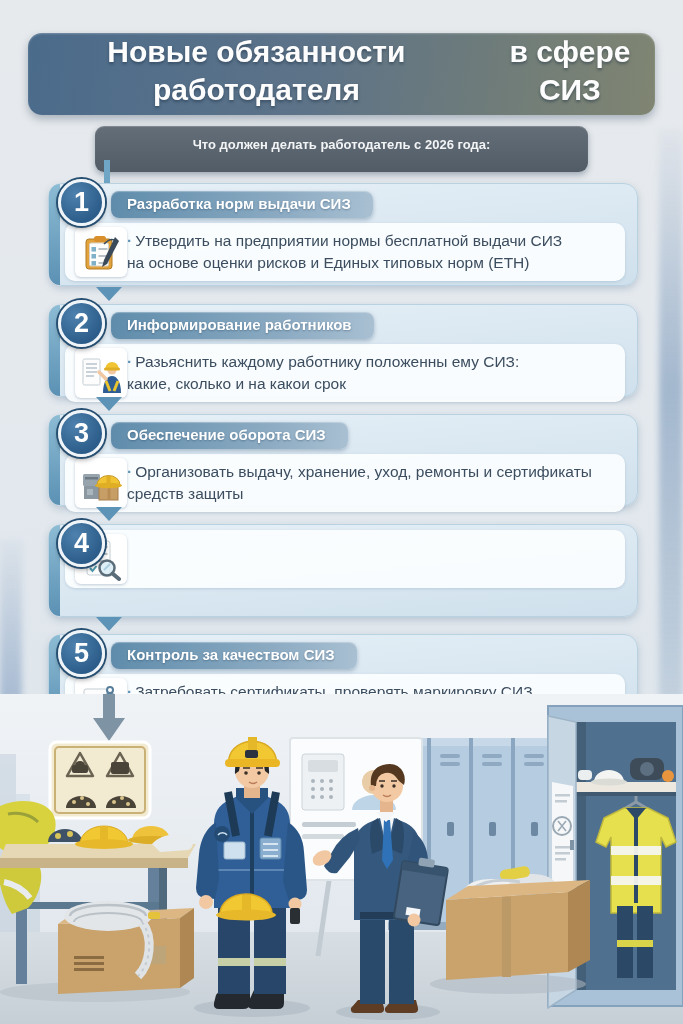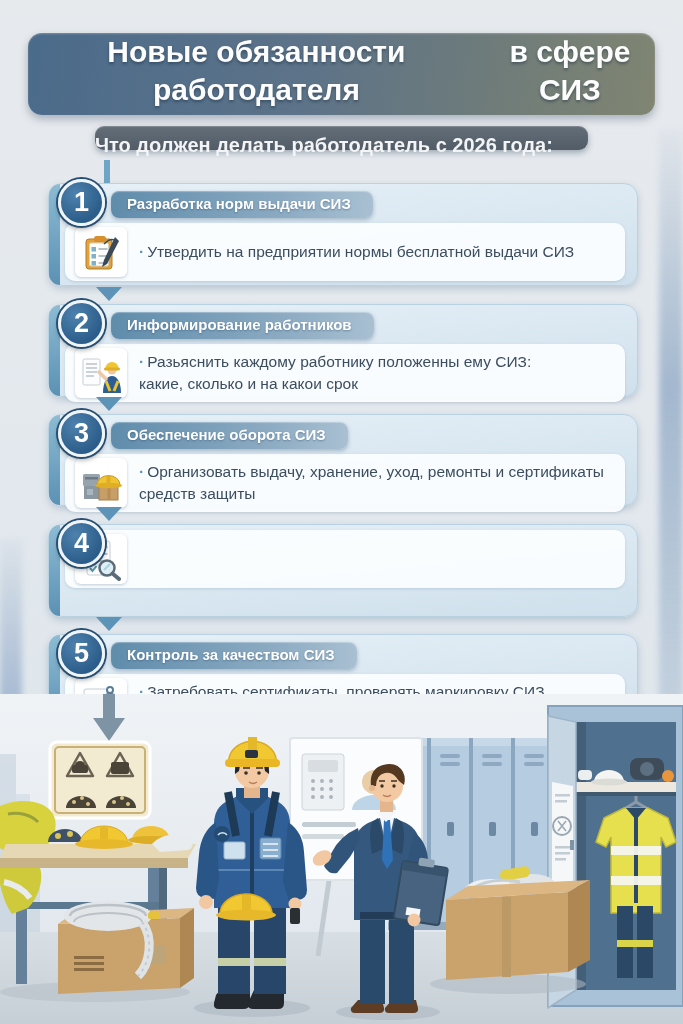--- a/index.html
+++ b/index.html
@@ -15,24 +15,24 @@
     background:linear-gradient(180deg,rgba(110,145,185,.05),rgba(100,135,180,.45));}
 
   .title-banner{
     position:absolute;left:28px;top:33px;width:627px;height:82px;border-radius:14px;
     background:linear-gradient(97deg,#4b6b8b 0%,#5d7388 45%,#6f7c79 75%,#808572 100%);
     box-shadow:0 4px 9px rgba(70,90,110,.4), inset 0 1px 2px rgba(255,255,255,.25);
     color:#fdfdfd;text-align:center;font-weight:bold;font-size:30px;line-height:1.28;
     text-shadow:0 2px 3px rgba(20,40,60,.45);display:flex;flex-direction:row;justify-content:center;
   }
   .subtitle-bar{
-    position:absolute;left:95px;top:126px;width:493px;height:24px;border-radius:9px;
+    position:absolute;left:95px;top:126px;width:493px;height:46px;border-radius:9px;
     background:linear-gradient(180deg,#646e78,#525c66);
     box-shadow:0 3px 6px rgba(70,90,110,.45), inset 0 1px 1px rgba(255,255,255,.2);
-    color:#f2f4f6;font-size:20px;font-weight:bold;text-align:left;line-height:38px;
+    color:#f2f4f6;font-size:13px;font-weight:bold;text-align:center;line-height:38px;
   }
   .connector{position:absolute;left:104px;top:160px;width:6px;height:26px;background:#6fa6c6;}
   .gap-arrow{position:absolute;left:96px;width:0;height:0;
     border-left:13px solid transparent;border-right:13px solid transparent;
     border-top:14px solid #5d93b6;}
 
   .step{
     position:absolute;left:48px;width:588px;border-radius:14px;
     background:linear-gradient(175deg,#e6f0f7 0%,#d9e7f1 55%,#cfe0ec 100%);
     border:1px solid #b9d2e2;
@@ -48,21 +48,21 @@
     color:#fff;font-size:27px;font-weight:bold;display:flex;align-items:center;justify-content:center;
     box-sizing:border-box;z-index:2;
   }
   .step-header{
     display:inline-block;margin:7px 0 0 62px;padding:4px 22px 6px 16px;border-radius:8px;
     background:linear-gradient(92deg,#5f8cab 0%,#8fadc4 70%,#a9c0d2 100%);
     box-shadow:0 2px 4px rgba(60,90,120,.35), inset 0 1px 1px rgba(255,255,255,.3);
     color:#fff;font-size:15px;font-weight:bold;text-shadow:0 1px 2px rgba(30,60,90,.4);
   }
   .step-body{
-    display:flex;align-items:center;gap:12px;margin:5px 12px 0 16px;padding:4px 10px;
+    display:flex;align-items:center;margin:5px 12px 0 16px;padding:4px 10px;
     background:rgba(252,254,255,.92);border-radius:10px;
     box-shadow:0 1px 3px rgba(120,150,175,.3);
   }
   .icon-box{width:52px;height:50px;flex:0 0 auto;background:#ffffff;border-radius:6px;
     box-shadow:0 1px 3px rgba(80,110,140,.35);display:flex;align-items:center;justify-content:center;}
   .step-text{font-size:15.5px;color:#3b4d5f;line-height:1.42;}
   .step-text .l1,.step-text .l2{display:block;}
   .step-text .l1::before{content:"·";color:#5d93b6;font-weight:bold;margin-right:3px;}
 
   .scene{position:absolute;left:0;top:694px;width:683px;height:330px;}
@@ -98,20 +98,21 @@
           <rect x="12.5" y="31" width="4.5" height="4.5" fill="#7fb2c9"></rect>
           <rect x="19.5" y="18" width="9" height="2" fill="#b9c2c8"></rect>
           <rect x="19.5" y="25" width="9" height="2" fill="#b9c2c8"></rect>
           <rect x="19.5" y="32" width="9" height="2" fill="#b9c2c8"></rect>
           <path d="M36 7 L25 30 l-2 7 5-3 L40 11 z" fill="#3a4a58"></path>
           <path d="M25 14 q6-6 10-4" stroke="#3a4a58" stroke-width="1.6" fill="none"></path>
         </svg>
       </div>
       <div class="step-text">
         <span class="l1">Утвердить на предприятии нормы бесплатной выдачи СИЗ</span>
+        <span class="l2">на основе оценки рисков и Единых типовых норм (ЕТН)</span>
       </div>
     </div>
   </section>
   <div class="gap-arrow" style="top:287px"></div>
 
   <section class="step" style="top:304px;height:91px">
     <div class="num">2</div>
     <div class="step-header">Информирование работников</div>
     <div class="step-body">
       <div class="icon-box">

